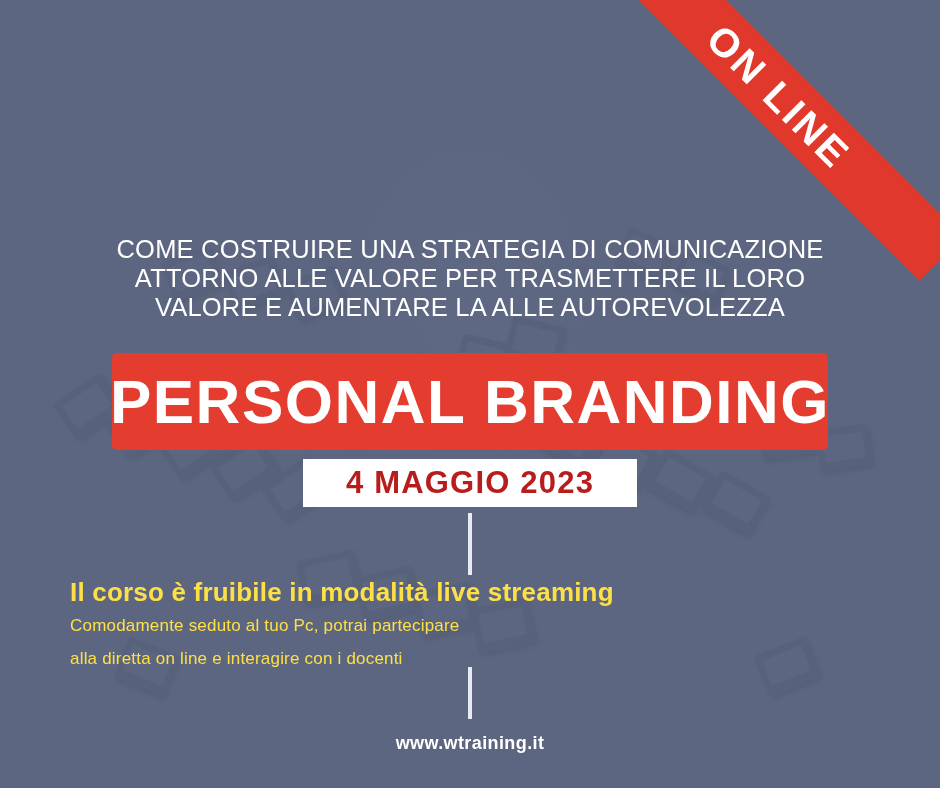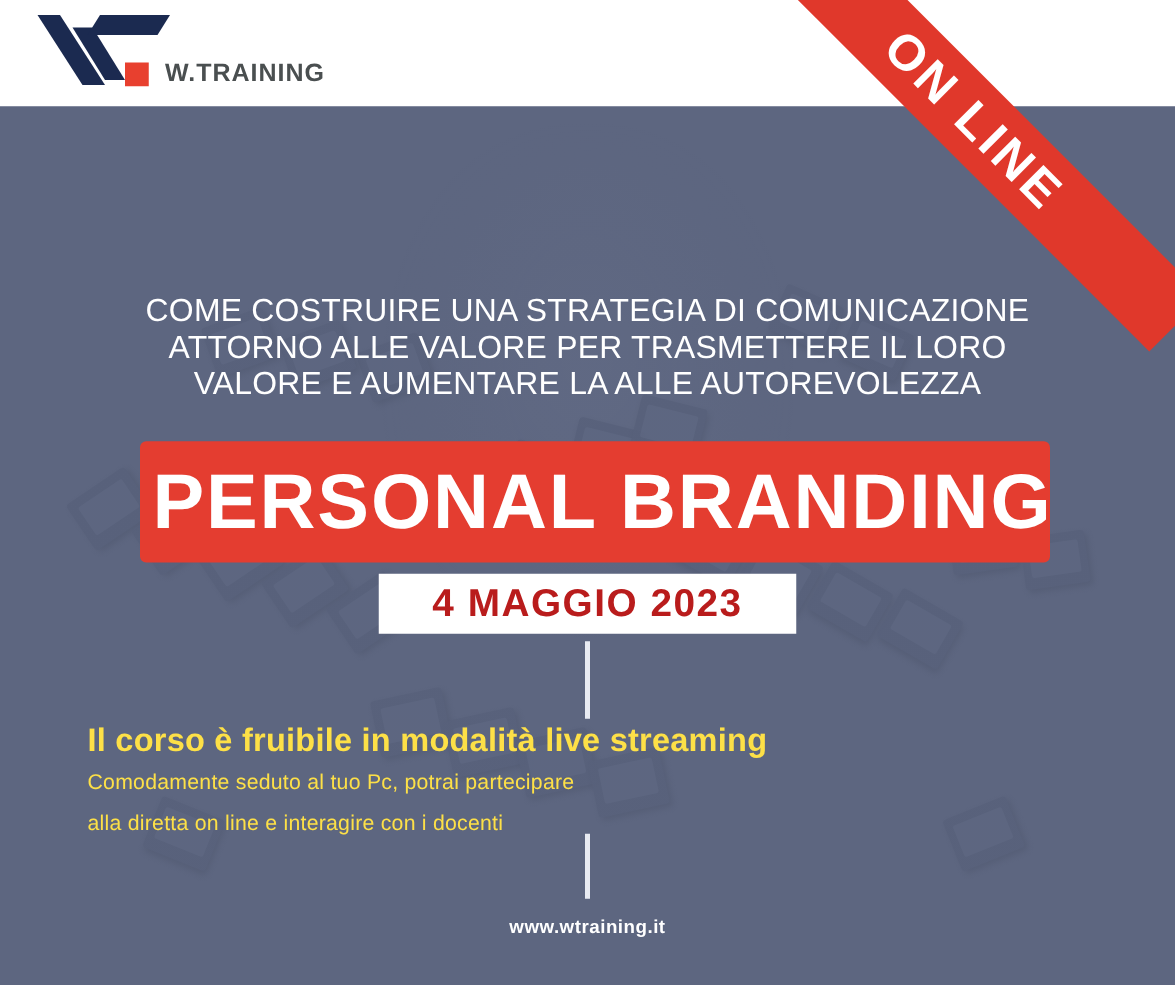--- a/index.html
+++ b/index.html
@@ -153,21 +153,20 @@
     position: absolute;
     left: 112px;
     top: 268px;
     width: 716px;
     height: 97px;
     background: #e43d30;
     border-radius: 5px;
     display: flex;
     align-items: center;
     justify-content: center;
-    padding-left: 12px;
   }
   #title-text {
     color: #ffffff;
     font-size: 62px;
     font-weight: bold;
     letter-spacing: 1.5px;
     white-space: nowrap;
     font-family: "Liberation Sans", sans-serif;
   }
 
@@ -223,21 +222,21 @@
     white-space: nowrap;
   }
 
   #website {
     position: absolute;
     left: 70px;
     top: 648px;
     width: 800px;
     text-align: center;
     color: #ffffff;
-    font-size: 15px;
+    font-size: 18px;
     font-weight: bold;
     letter-spacing: 0.4px;
     font-family: "Liberation Sans", sans-serif;
   }
 </style>
 </head>
 <body>
 
 <div id="poster">
 
@@ -272,31 +271,20 @@
     <div class="blk" style="left:620px; top:150px; width:50px; height:40px; transform:rotate(24deg);"></div>
     <div class="blk" style="left:676px; top:172px; width:50px; height:40px; transform:rotate(24deg);"></div>
     <div class="blk" style="left:760px; top:330px; width:52px; height:42px; transform:rotate(-8deg);"></div>
     <div class="blk" style="left:818px; top:342px; width:52px; height:42px; transform:rotate(-8deg);"></div>
     <div class="blk" style="left:120px; top:560px; width:54px; height:44px; transform:rotate(22deg);"></div>
     <div class="blk" style="left:760px; top:560px; width:54px; height:44px; transform:rotate(-22deg);"></div>
 
     <div id="veil"></div>
   </div>
 
-  <div id="header">
-    <svg id="logo-mark" viewBox="0 0 110 68" xmlns="http://www.w3.org/2000/svg">
-      <polygon points="2,4 20,4 56,60 38,60" fill="#1b2a50"></polygon>
-      <polygon points="30,14 46,14 72,56 56,56" fill="#1b2a50"></polygon>
-      <polygon points="52,4 108,4 98,20 42,20" fill="#1b2a50"></polygon>
-    </svg>
-    <div id="brand-row">
-      <span id="brand-square"></span>
-      <span id="brand-text">W.TRAINING</span>
-    </div>
-  </div>
 
   <div id="ribbon">
     <span id="ribbon-label">ON LINE</span>
   </div>
 
   <div id="content">
 
     <div id="subtitle">
       <div>COME COSTRUIRE UNA STRATEGIA DI COMUNICAZIONE</div>
       <div>ATTORNO ALLE VALORE PER TRASMETTERE IL LORO</div>

